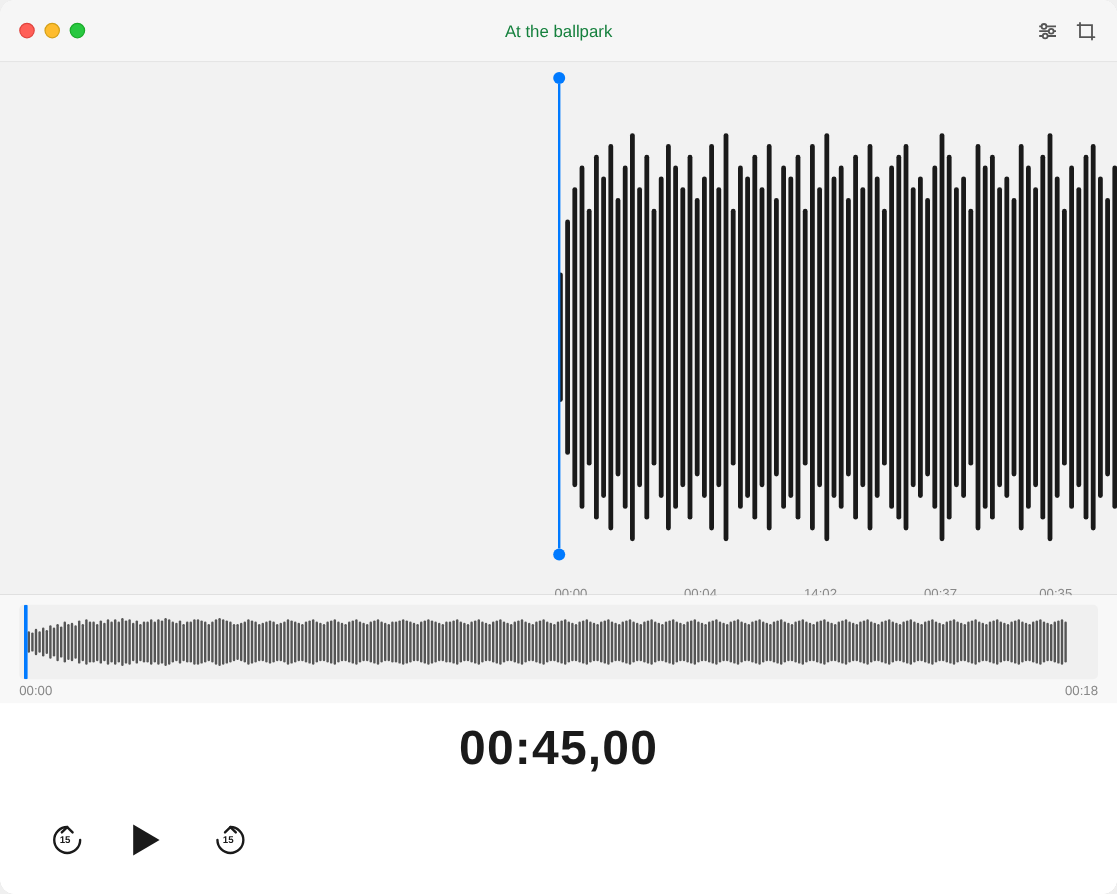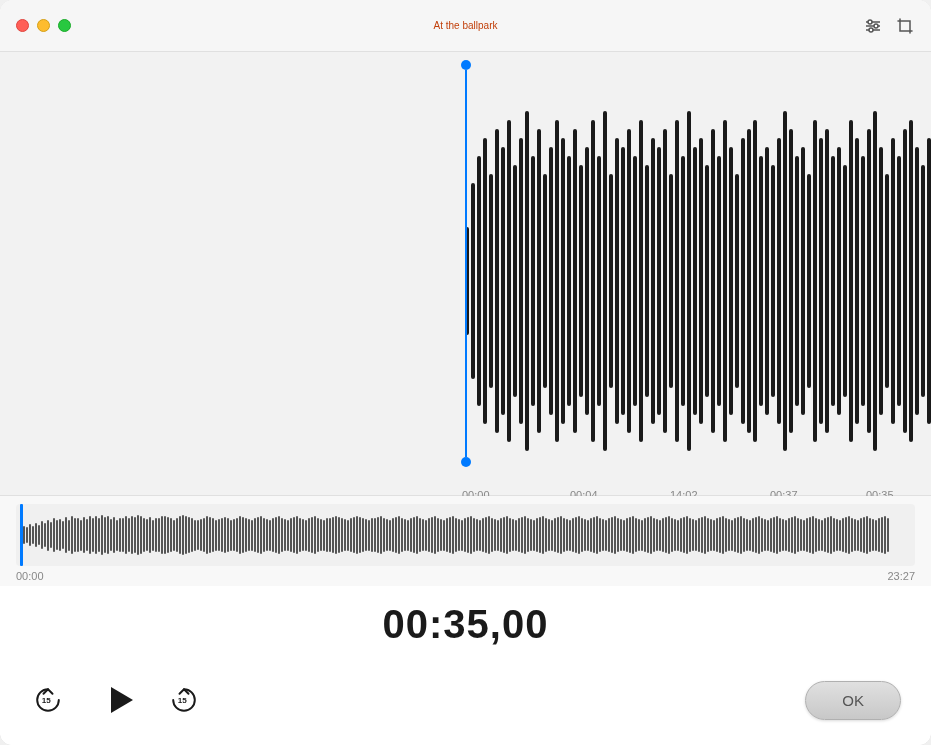--- a/index.html
+++ b/index.html
@@ -49,23 +49,23 @@
       cursor: pointer;
     }
     .traffic-light.close { background: #ff5f57; border: 1px solid #e0443e; }
     .traffic-light.minimize { background: #febc2e; border: 1px solid #d4a017; }
     .traffic-light.maximize { background: #28c840; border: 1px solid #1aab29; }
 
     .window-title {
       position: absolute;
       left: 50%;
       transform: translateX(-50%);
-      font-size: 10px;
+      font-size: 14px;
       font-weight: 500;
-      color: #c2410c;
+      color: #15803d;
     }
 
     .titlebar-actions {
       margin-left: auto;
       display: flex;
       gap: 12px;
       align-items: center;
     }
 
     .titlebar-icon {
@@ -281,21 +281,21 @@
       display: flex;
       align-items: center;
       gap: 24px;
     }
 
     .control-btn {
       width: 44px;
       height: 44px;
       display: flex;
       align-items: center;
-      justify-content: flex-start;
+      justify-content: flex-end;
       cursor: pointer;
       border-radius: 50%;
       background: none;
       border: none;
       position: relative;
       color: #1a1a1a;
     }
 
     .control-btn svg {
       width: 36px;
@@ -766,25 +766,25 @@
             <div class="bar-ov" style="height: 52%;"></div>
             <div class="bar-ov" style="height: 50%;"></div>
             <div class="bar-ov" style="height: 54%;"></div>
             <div class="bar-ov" style="height: 58%;"></div>
             <div class="bar-ov" style="height: 60%;"></div>
             <div class="bar-ov" style="height: 56%;"></div>
         </div>
       </div>
       <div class="overview-time-markers">
         <span class="overview-time">00:00</span>
-        <span class="overview-time">23:27</span>
+        <span class="overview-time">00:18</span>
       </div>
     </div>
 
-    <div class="timer-display">00:35,00</div>
+    <div class="timer-display">00:45,00</div>
 
     <div class="controls-bar">
 
 
       <div class="center-controls">
 
         <button class="control-btn">
           <svg class="skip-icon" viewBox="0 0 40 40" fill="none">
             <path d="M20 8C13.37 8 8 13.37 8 20C8 26.63 13.37 32 20 32C26.63 32 32 26.63 32 20" stroke="#1a1a1a" stroke-width="2.2" stroke-linecap="round"></path>
             <path d="M20 8L15 13M20 8L25 13" stroke="#1a1a1a" stroke-width="2.2" stroke-linecap="round" stroke-linejoin="round"></path>
@@ -799,18 +799,17 @@
         <button class="control-btn">
           <svg class="skip-icon" viewBox="0 0 40 40" fill="none">
             <path d="M20 8C26.63 8 32 13.37 32 20C32 26.63 26.63 32 20 32C13.37 32 8 26.63 8 20" stroke="#1a1a1a" stroke-width="2.2" stroke-linecap="round"></path>
             <path d="M20 8L25 13M20 8L15 13" stroke="#1a1a1a" stroke-width="2.2" stroke-linecap="round" stroke-linejoin="round"></path>
             <text x="13" y="23" font-size="9" fill="#1a1a1a" font-family="-apple-system,sans-serif" font-weight="600">15</text>
           </svg>
         </button>
 
       </div>
 
-      <button class="ok-button">OK</button>
 
     </div>
 
   </div>
 </div>
 
 </body></html>

